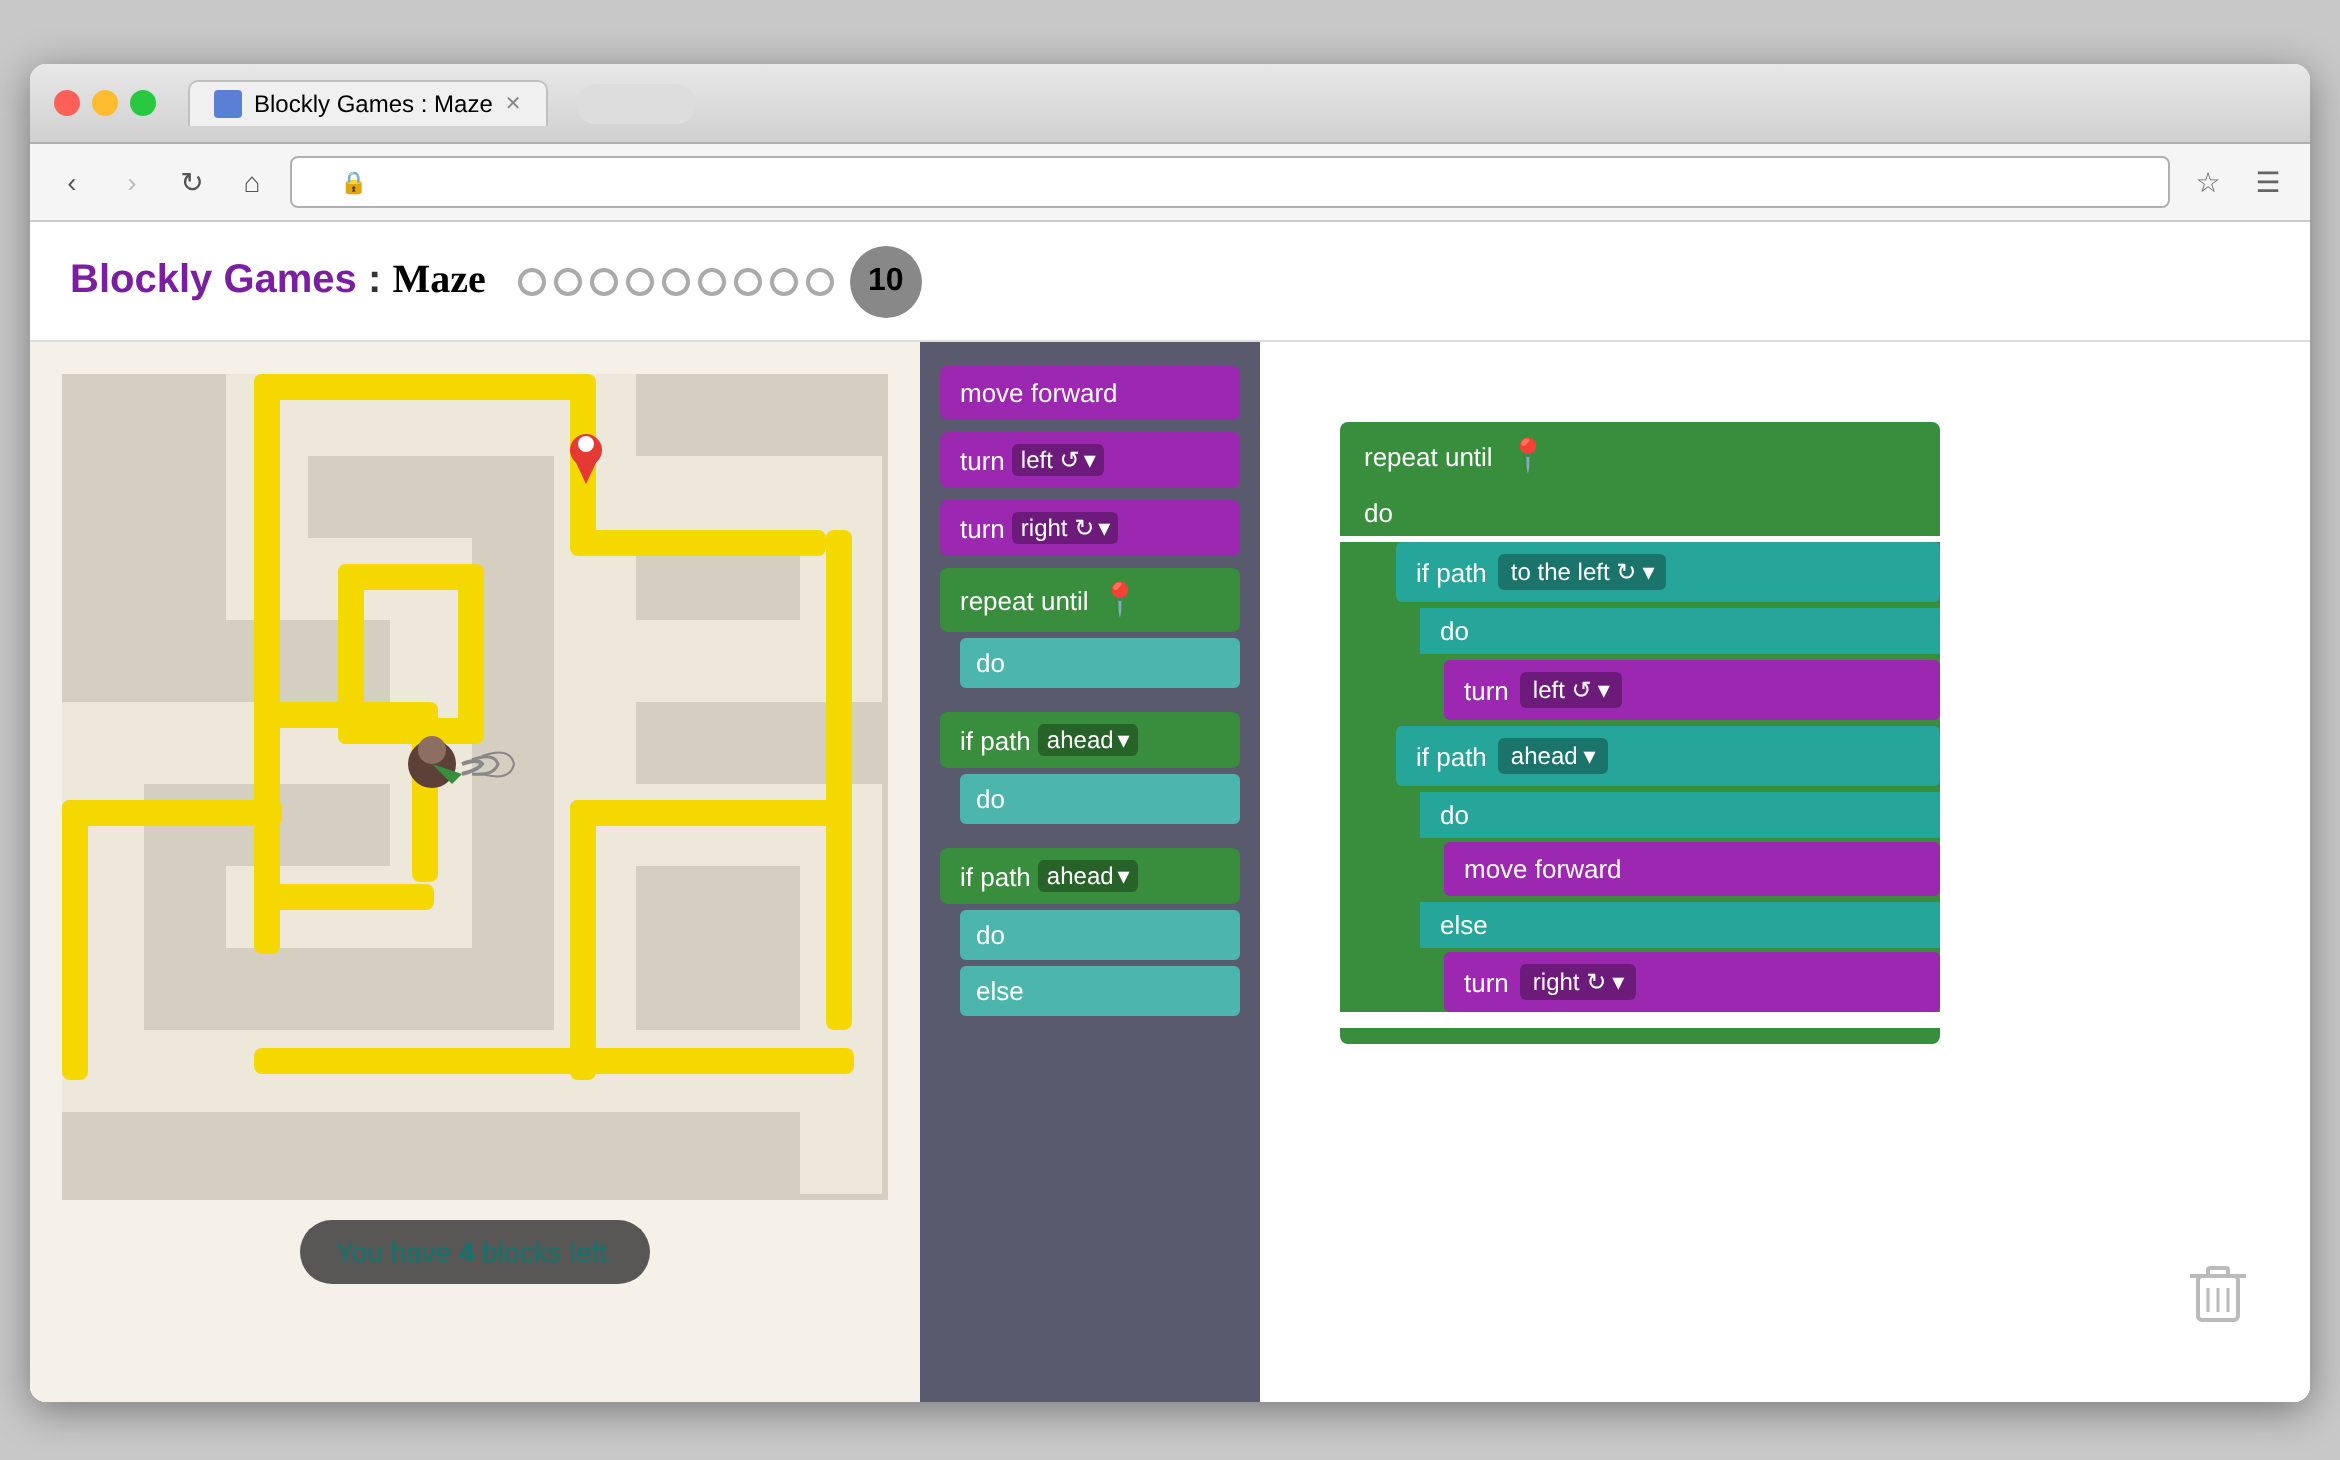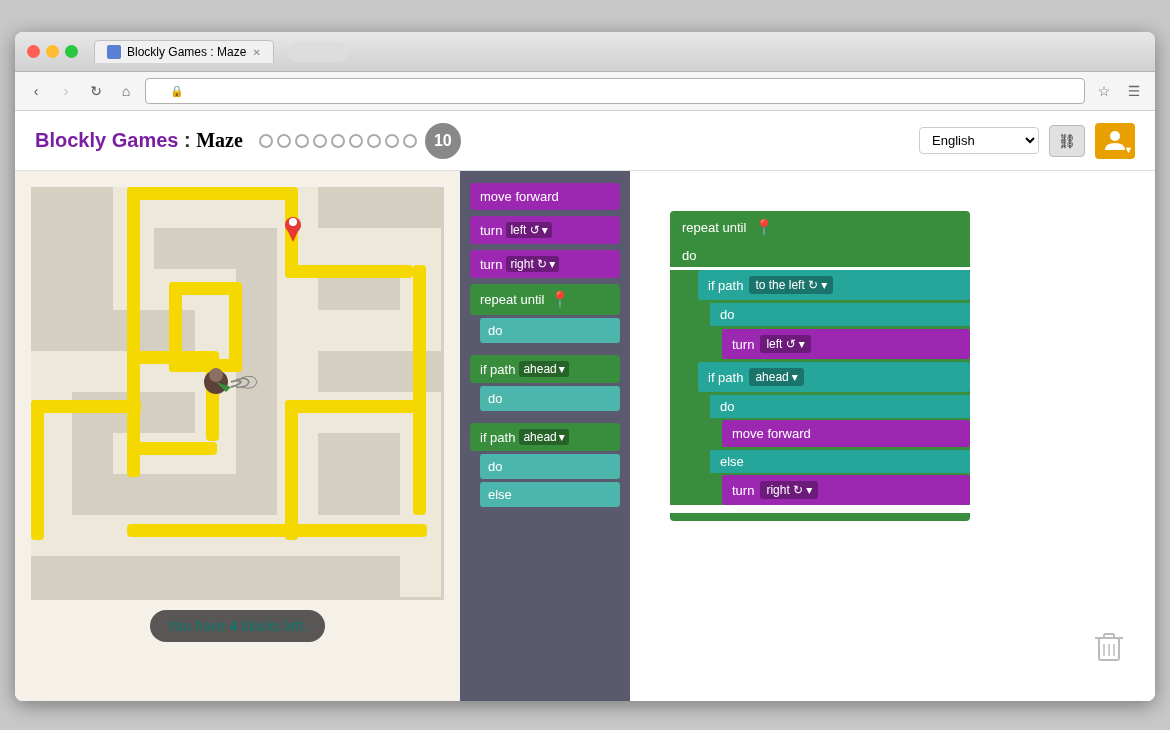--- a/index.html
+++ b/index.html
@@ -115,21 +115,21 @@
       border-radius: 50%;
       border: 2px solid #aaa;
       background: white;
     }
 
     .level-badge {
       width: 36px;
       height: 36px;
       border-radius: 50%;
       background: #888;
-      color: #ffffff;
+      color: #000000;
       display: flex;
       align-items: center;
       justify-content: center;
       font-size: 16px;
       font-weight: bold;
       margin-left: 4px;
     }
 
     .header-right {
       margin-left: auto;
@@ -373,32 +373,20 @@
         <div class="dot"></div>
         <div class="dot"></div>
         <div class="dot"></div>
         <div class="dot"></div>
         <div class="dot"></div>
         <div class="dot"></div>
         <div class="dot"></div>
         <div class="dot"></div>
         <div class="dot"></div>
         <div class="level-badge">10</div>
-      </div>
-      <div class="header-right">
-        <select class="lang-select">
-          <option>English</option>
-        </select>
-        <div class="link-btn">⛓</div>
-        <div class="person-btn">
-          <svg width="20" height="22" viewBox="0 0 20 22">
-            <circle cx="10" cy="6" r="5" fill="white"></circle>
-            <path d="M0 20 Q0 13 10 13 Q20 13 20 20" fill="white"></path>
-          </svg>
-        </div>
       </div>
     </div>
 
     <div class="app-body">
 
       <div class="maze-area">
         <div class="maze-canvas">
           <svg class="maze-svg" viewBox="0 0 413 413">
 
             <rect width="413" height="413" fill="#d4cfc0"></rect>

